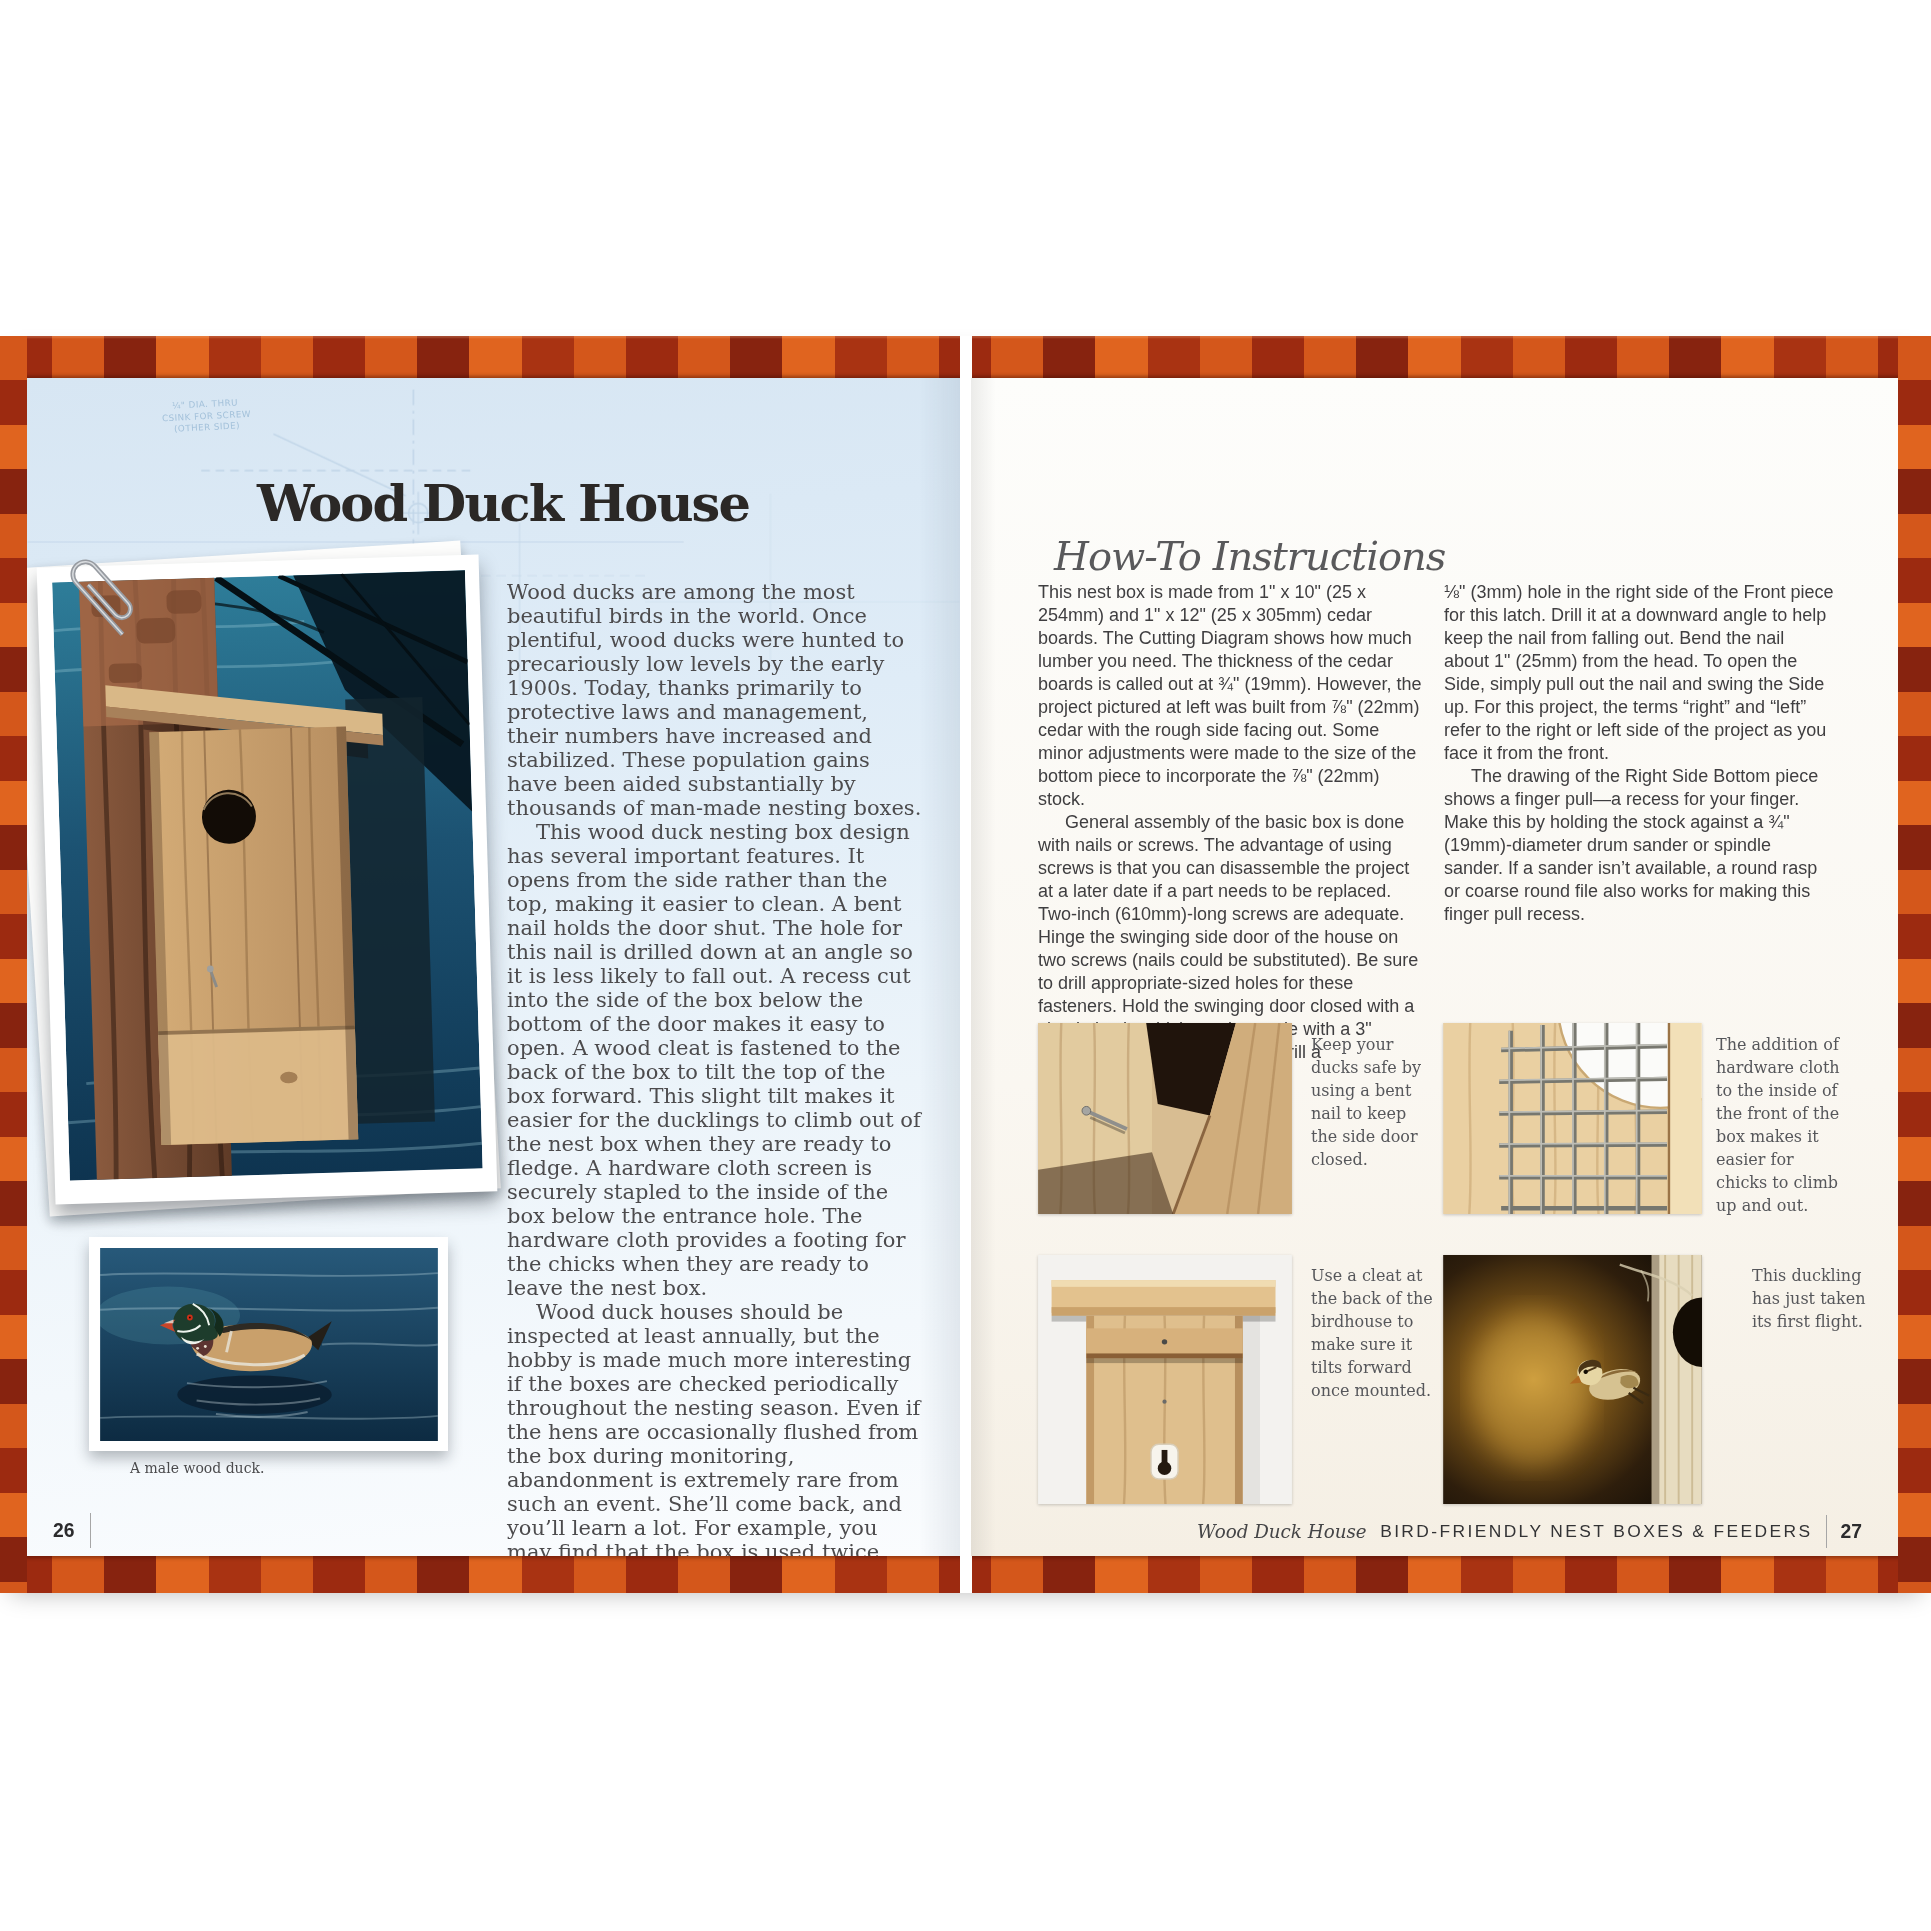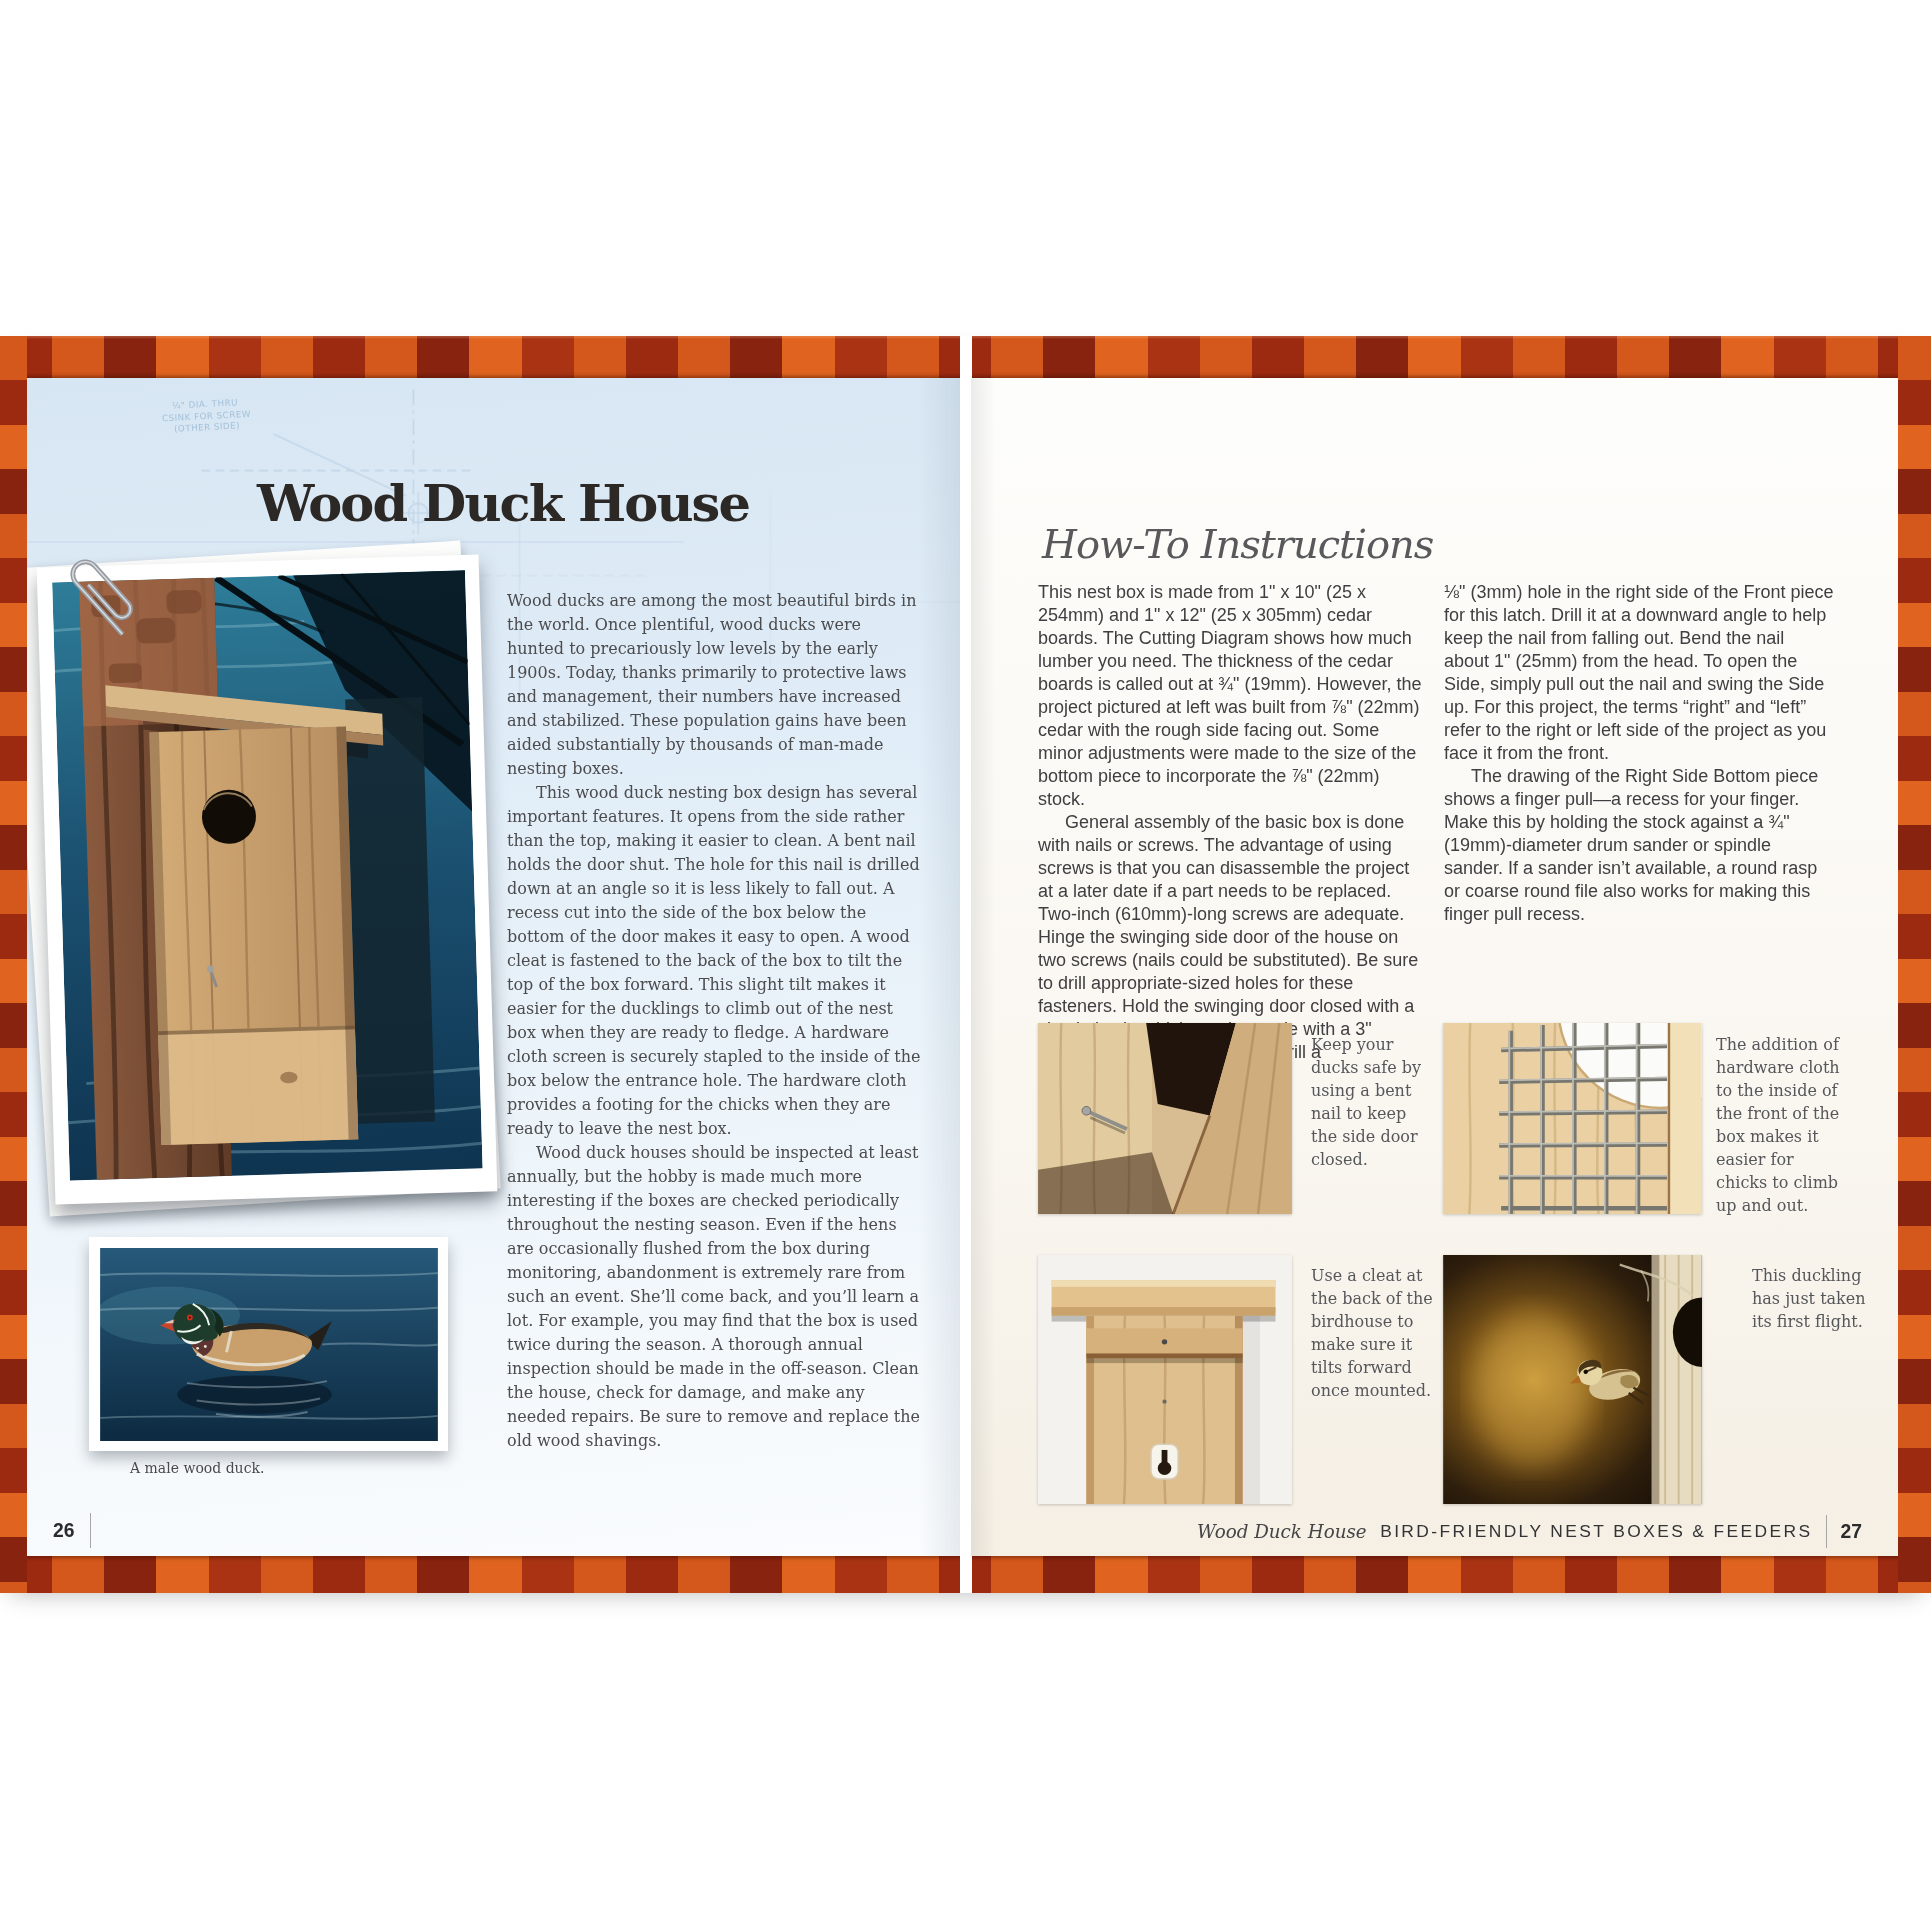--- a/index.html
+++ b/index.html
@@ -36,21 +36,21 @@
   #page-right{left:971px;top:42px;width:927px;height:1178px;overflow:hidden;
     background:linear-gradient(180deg,#fdfdfb 0%,#faf7f1 60%,#f5efe4 100%);}
   #page-right::before{content:"";position:absolute;left:0;top:0;width:25px;height:100%;
     background:linear-gradient(90deg,rgba(0,0,0,.07) 0%,rgba(0,0,0,0) 100%);}
   
   #blueprint{left:0;top:0;pointer-events:none;}
   .bp-note{position:absolute;font-family:"DejaVu Sans",sans-serif;font-size:8.7px;line-height:10.6px;
     color:#a3c1da;transform:rotate(-3deg);letter-spacing:0.5px;white-space:nowrap;}
   #page-title{left:230px;top:95px;font-family:"DejaVu Serif",serif;font-weight:bold;
     font-size:51px;letter-spacing:-1.9px;color:#2b2826;white-space:nowrap;}
-  #left-body{left:480px;top:211px;width:415px;font-size:16px;line-height:24px;color:#4c4b4d;}
+  #left-body{left:480px;top:202px;width:415px;font-size:21px;line-height:24px;color:#4c4b4d;}
   #left-body p{margin:0;}
   #left-body p.ind{text-indent:29px;}
   .polaroid{background:#fff;box-shadow:0 11.6px 19.3px rgba(20,30,40,.38);}
   #photo-backing{left:1.9px;top:176px;width:452px;height:649px;background:#fdfdfc;
     transform:rotate(-3.6deg);box-shadow:0 5.8px 11.6px rgba(20,30,40,.25);}
   #birdhouse-photo{left:19.3px;top:183px;width:413px;height:599px;padding:14.5px 14.5px 23px 14.5px;
     transform:rotate(-1.7deg);}
   #paperclip{left:50px;top:170px;transform:rotate(-42deg);}
   #duck-photo{left:62px;top:859px;width:338px;height:193px;padding:10.6px;box-shadow:0 7.7px 13.5px rgba(20,30,40,.3);}
   #duck-caption{left:103px;top:1082px;font-size:14px;color:#4a4a4c;}
@@ -256,21 +256,21 @@
     </div>
 
     <div id="duck-caption" class="abs">A male wood duck.</div>
 
     <div id="left-pagenum" class="abs">26</div>
     <div id="left-foot-rule" class="abs foot-rule"></div>
   </div>
 
   <div id="page-right" class="abs">
 
-    <h2 id="howto-heading" class="abs" style="margin:4px;font-weight:normal;">How-To Instructions</h2>
+    <h2 id="howto-heading" class="abs" style="margin:16px;font-weight:normal;">How-To Instructions</h2>
 
     <div id="col-1" class="abs col">
       <p>This nest box is made from 1" x 10" (25 x 254mm) and 1" x 12" (25 x 305mm) cedar boards. The Cutting Diagram shows how much lumber you need. The thickness of the cedar boards is called out at ¾" (19mm). However, the project pictured at left was built from ⅞" (22mm) cedar with the rough side facing out. Some minor adjustments were made to the size of the bottom piece to incorporate the ⅞" (22mm) stock.</p>
       <p class="ind">General assembly of the basic box is done with nails or screws. The advantage of using screws is that you can disassemble the project at a later date if a part needs to be replaced. Two-inch (610mm)-long screws are adequate. Hinge the swinging side door of the house on two screws (nails could be substituted). Be sure to drill appropriate-sized holes for these fasteners. Hold the swinging door closed with a simple latch, which can be made with a 3" (76mm) or slightly larger nail. Drill a</p>
     </div>
     <div id="col-2" class="abs col">
       <p>⅛" (3mm) hole in the right side of the Front piece for this latch. Drill it at a downward angle to help keep the nail from falling out. Bend the nail about 1" (25mm) from the head. To open the Side, simply pull out the nail and swing the Side up. For this project, the terms “right” and “left” refer to the right or left side of the project as you face it from the front.</p>
       <p class="ind">The drawing of the Right Side Bottom piece shows a finger pull—a recess for your finger. Make this by holding the stock against a ¾" (19mm)-diameter drum sander or spindle sander. If a sander isn’t available, a round rasp or coarse round file also works for making this finger pull recess.</p>
     </div>
 

